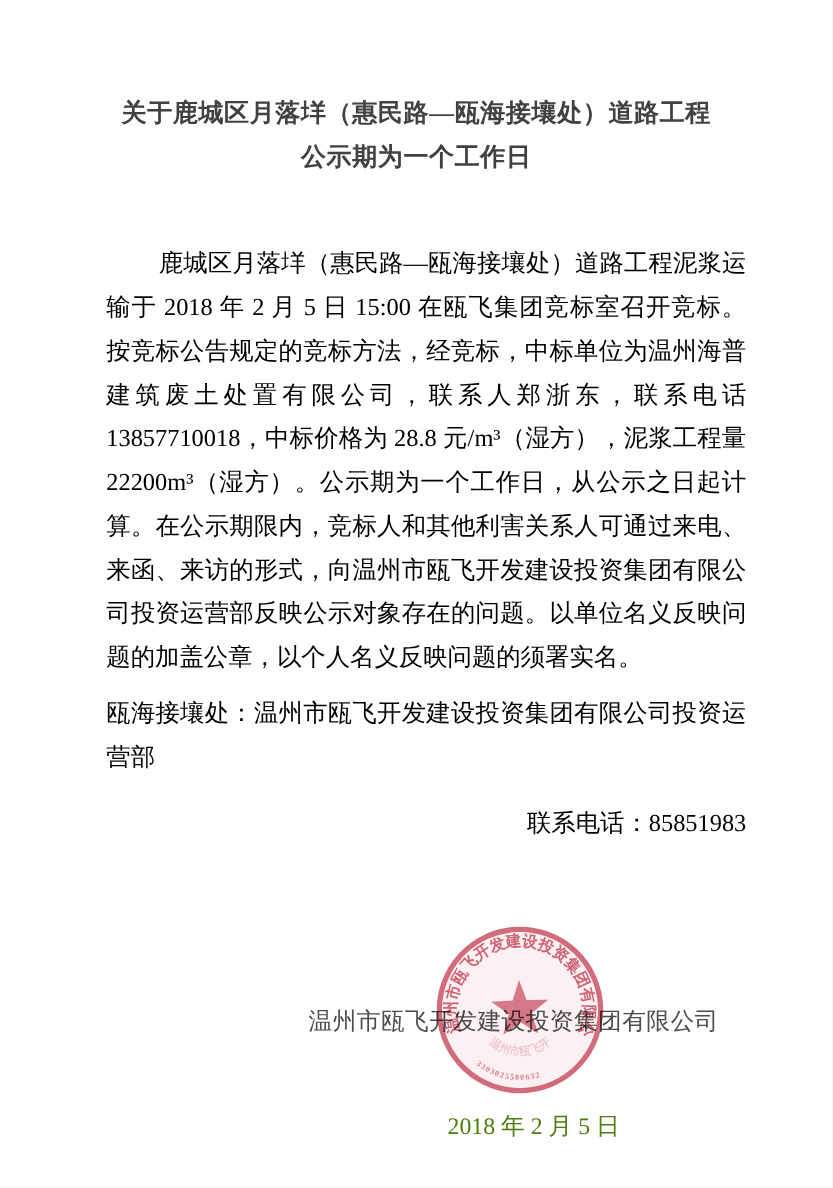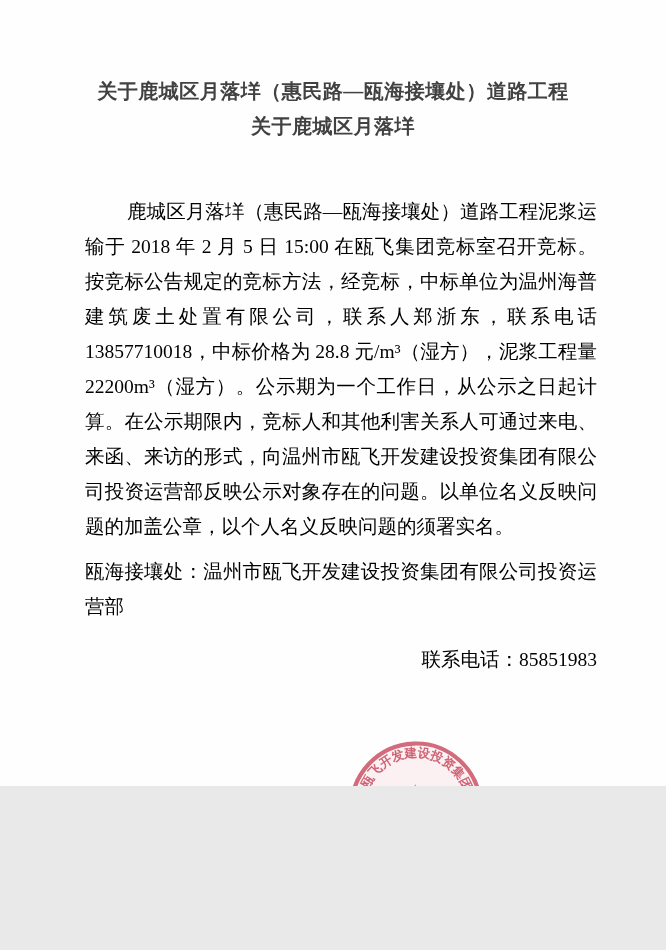--- a/index.html
+++ b/index.html
@@ -1,20 +1,20 @@
 <!DOCTYPE html>
 <html><head>
 <meta charset="utf-8">
 <style>
   html, body { margin: 0; padding: 0; }
   body { background: #e9e9e9; }
   .page {
     position: relative;
     width: 666px;
-    height: 786px;
+    height: 950px;
     margin: 0 auto;
     background: #fefefe;
     overflow: hidden;
     font-family: "Liberation Serif", serif;
     color: #4c4c4c;
   }
   .doc-title {
     position: absolute;
     top: 74px;
     left: 0;
@@ -76,21 +76,21 @@
     font-weight: bold;
   }
 </style>
 </head>
 <body>
 
 <div class="page">
 
   <div class="doc-title">
     <div>关于鹿城区月落垟（惠民路—瓯海接壤处）道路工程</div>
-    <div>关于鹿城区月落垟</div>
+    <div>公示期为一个工作日</div>
   </div>
 
   <div class="body-block">
     <p class="para-main">鹿城区月落垟（惠民路—瓯海接壤处）道路工程泥浆运输于 2018 年 2 月 5 日 15:00 在瓯飞集团竞标室召开竞标。按竞标公告规定的竞标方法，经竞标，中标单位为温州海普建筑废土处置有限公司，联系人郑浙东，联系电话 13857710018，中标价格为 28.8 元/m³（湿方），泥浆工程量 22200m³（湿方）。公示期为一个工作日，从公示之日起计算。在公示期限内，竞标人和其他利害关系人可通过来电、来函、来访的形式，向温州市瓯飞开发建设投资集团有限公司投资运营部反映公示对象存在的问题。以单位名义反映问题的加盖公章，以个人名义反映问题的须署实名。</p>
     <p class="para-dept">瓯海接壤处：温州市瓯飞开发建设投资集团有限公司投资运营部</p>
     <p class="para-phone">联系电话：85851983</p>
   </div>
 
   <div class="sig-company">温州市瓯飞开发建设投资集团有限公司</div>
 

